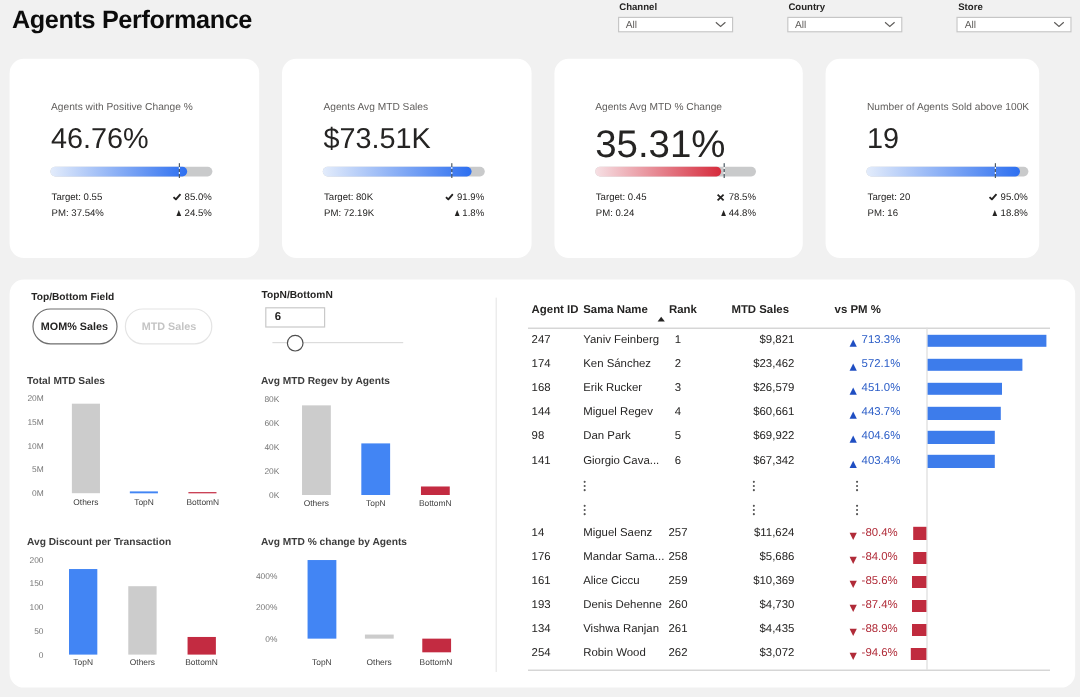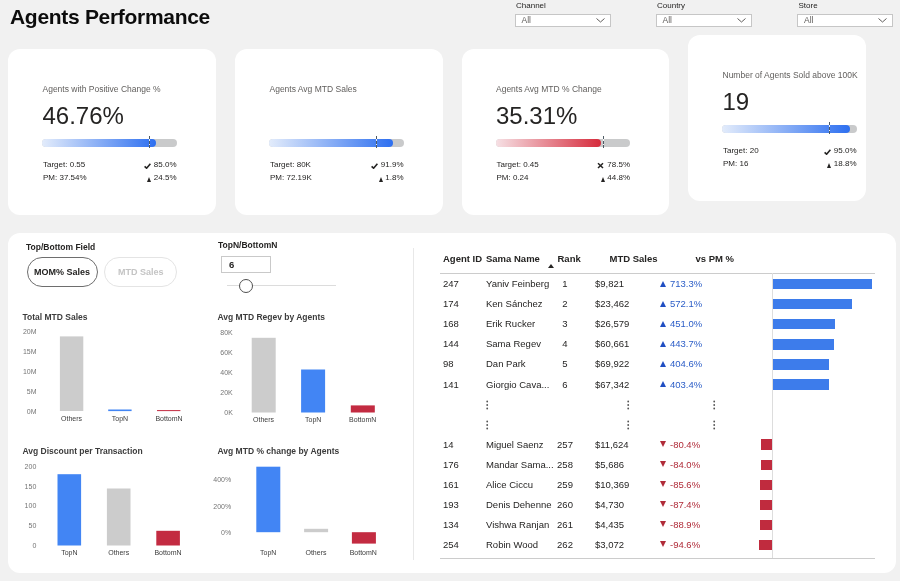--- a/index.html
+++ b/index.html
@@ -1,41 +1,41 @@
 <!DOCTYPE html>
 <html><head><meta charset="utf-8">
 <style>
 *{margin:0;padding:0;box-sizing:border-box}
 html,body{width:900px;height:581px}
 body{background:#f1f1f1;font-family:"Liberation Sans",sans-serif;position:relative;overflow:hidden}
 .abs{position:absolute}
 .card{position:absolute;background:#fff;border-radius:12px}
 .h1{position:absolute;left:10px;top:5px;font-size:21px;font-weight:700;color:#0c0c0c;letter-spacing:-0.3px}
-.slabel{position:absolute;top:1px;font-size:8px;font-weight:400;color:#252423}
+.slabel{position:absolute;top:1px;font-size:8px;font-weight:700;color:#252423}
 .sbox{position:absolute;top:13.5px;width:96px;height:13px;background:#fff;border:1px solid #c6c6c6;font-size:8.5px;color:#605e5c;line-height:11.5px;padding-left:6px}
 .sbox svg{position:absolute;right:5px;top:3.5px}
 .ktitle{position:absolute;left:34.5px;top:35.4px;font-size:8.5px;color:#605e5c}
 .kval{position:absolute;left:34.5px;top:53.8px;font-weight:400;color:#252423;line-height:1.1}
 .kbar{position:absolute;left:34px;top:89.8px;width:134.5px;height:7.8px;border-radius:4px;background:#c9cacb}
 .kfill{position:absolute;left:0;top:0;height:7.8px;border-radius:4px}
 .kmark{position:absolute;left:107.2px;top:-3px;width:1.2px;height:14px;background:repeating-linear-gradient(180deg,#4d5a64 0px,#4d5a64 3px,rgba(255,255,255,0.85) 3px,rgba(255,255,255,0.85) 4.6px)}
 .krow{position:absolute;left:35px;width:133.5px;font-size:8px;color:#252423;display:flex;justify-content:space-between}
-.krow .kr{display:inline-flex;align-items:flex-end}
+.krow .kr{display:inline-flex;align-items:center}
 .ktri{width:0;height:0;border-left:2.9px solid transparent;border-right:2.9px solid transparent;border-bottom:5px solid #252423;margin-right:2.5px;display:inline-block}
 .ctitle{position:absolute;font-size:8.5px;font-weight:700;color:#3c3c3c}
 .plabel{position:absolute;font-size:8.5px;font-weight:600;color:#252423}
 .pill{position:absolute;top:256.7px;height:30px;border-radius:15px;background:#fff;display:flex;align-items:center;justify-content:center;font-size:9.5px}
 .tinput{position:absolute;left:221px;top:256.2px;width:50px;height:17.3px;border:1px solid #c9c9c9;background:#fff;font-size:9.5px;font-weight:700;color:#252423;line-height:16px;padding-left:7px}
 .thead{position:absolute;top:252.5px;font-size:9.5px;font-weight:700;color:#252423}
 .trow{position:absolute;height:13px;font-size:9.5px;color:#252423}
 .trow > span{position:absolute;white-space:nowrap}
 .c1{left:443px}.c2{left:486px}
 .c3{left:545px;width:40px;text-align:center}
-.c4{left:595px;width:67px;text-align:left}
-.c5{left:660px;display:inline-flex;align-items:center}
+.c4{left:595px;width:67px;text-align:right}
+.c5{left:708px;display:inline-flex;align-items:flex-end}
 .c5.pos{color:#2b5dc7}.c5.neg{color:#b02b38}
 .tup{width:0;height:0;border-left:3.8px solid transparent;border-right:3.8px solid transparent;border-bottom:6px solid #1f4ec2;display:inline-block;margin-right:4px}
 .tdn{width:0;height:0;border-left:3.8px solid transparent;border-right:3.8px solid transparent;border-top:6px solid #b02b38;display:inline-block;margin-right:4px}
 .bar{position:absolute;height:10.3px}
 .bpos{background:#3d7ceb}
 .bneg{background:#c02b3e}
 .hline{position:absolute;background:#ccc;height:1px}
 .vline{position:absolute;background:#e0e0e0;width:1px}
 </style></head>
 <body>
@@ -69,60 +69,61 @@
         <span>85.0%</span>
       </span>
     </div>
   <div class="krow" style="top:123.8px">
       <span>PM: 37.54%</span>
       <span class="kr"><span class="ktri"></span>24.5%</span>
     </div>
 </div>
 <div class="card" style="left:235px;top:49px;width:207.5px;height:166px">
   <div class="ktitle">Agents Avg MTD Sales</div>
+  <div class="kval" style="font-size:24px">$73.51K</div>
   <div class="kbar">
       <div class="kfill" style="width:123.6px;background:linear-gradient(90deg,#e3ecfb,#2d6ff0)"></div>
     <div class="kmark"></div>
     </div>
   <div class="krow" style="top:110.8px">
       <span>Target: 80K</span>
       <span class="kr">
         <svg width="7" height="6" viewBox="0 0 7 6" style="margin-right:3px">
           <path d="M0.6 3.3 L2.6 5.2 L6.4 0.8" stroke="#252423" stroke-width="1.6" fill="none"></path>
         </svg>
         <span>91.9%</span>
       </span>
     </div>
   <div class="krow" style="top:123.8px">
       <span>PM: 72.19K</span>
       <span class="kr"><span class="ktri"></span>1.8%</span>
     </div>
 </div>
 <div class="card" style="left:461.5px;top:49px;width:207.5px;height:166px">
   <div class="ktitle">Agents Avg MTD % Change</div>
-  <div class="kval" style="font-size:24px">35.31%</div>
+  <div class="kval" style="font-size:32px">35.31%</div>
   <div class="kbar">
       <div class="kfill" style="width:105.6px;background:linear-gradient(90deg,#f6e0e4,#d62b3c)"></div>
     <div class="kmark"></div>
     </div>
   <div class="krow" style="top:110.8px">
       <span>Target: 0.45</span>
       <span class="kr">
         <svg width="7" height="7" viewBox="0 0 7 7" style="margin-right:3px">
           <path d="M1 1.2 L6 6 M6 1.2 L1 6" stroke="#252423" stroke-width="1.5" fill="none"></path>
         </svg>
         <span>78.5%</span>
       </span>
     </div>
   <div class="krow" style="top:123.8px">
       <span>PM: 0.24</span>
       <span class="kr"><span class="ktri"></span>44.8%</span>
     </div>
 </div>
-<div class="card" style="left:688px;top:35px;width:178px;height:166px">
+<div class="card" style="left:688px;top:49px;width:178px;height:166px">
   <div class="ktitle">Number of Agents Sold above 100K</div>
   <div class="kval" style="font-size:24px">19</div>
   <div class="kbar">
       <div class="kfill" style="width:127.8px;background:linear-gradient(90deg,#e3ecfb,#2d6ff0)"></div>
     <div class="kmark"></div>
     </div>
   <div class="krow" style="top:110.8px">
       <span>Target: 20</span>
       <span class="kr">
         <svg width="7" height="6" viewBox="0 0 7 6" style="margin-right:3px">
@@ -236,21 +237,21 @@
 <span class="c3">3</span>
 <span class="c4">$26,579</span>
 <span class="c5 pos">
       <span class="tup"></span>
       <span>451.0%</span>
     </span>
 </div>
 <div class="bar bpos" style="top:319.2px;left:772.5px;width:62.7px"></div>
 <div class="trow" style="top:338.4px">
 <span class="c1">144</span>
-<span class="c2">Sama Regev</span>
+<span class="c2">Miguel Regev</span>
 <span class="c3">4</span>
 <span class="c4">$60,661</span>
 <span class="c5 pos">
       <span class="tup"></span>
       <span>443.7%</span>
     </span>
 </div>
 <div class="bar bpos" style="top:339.3px;left:772.5px;width:61.7px"></div>
 <div class="trow" style="top:358.4px">
 <span class="c1">98</span>

